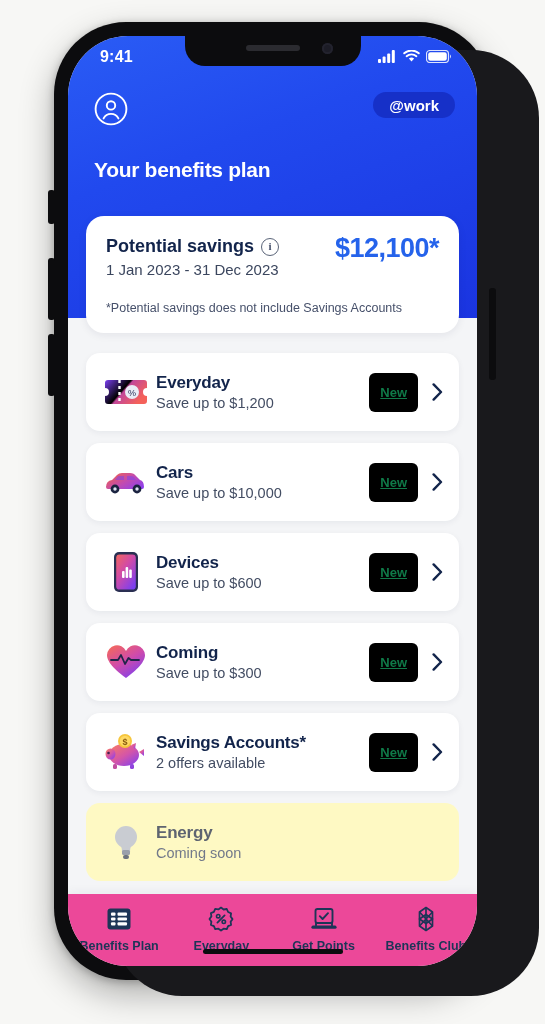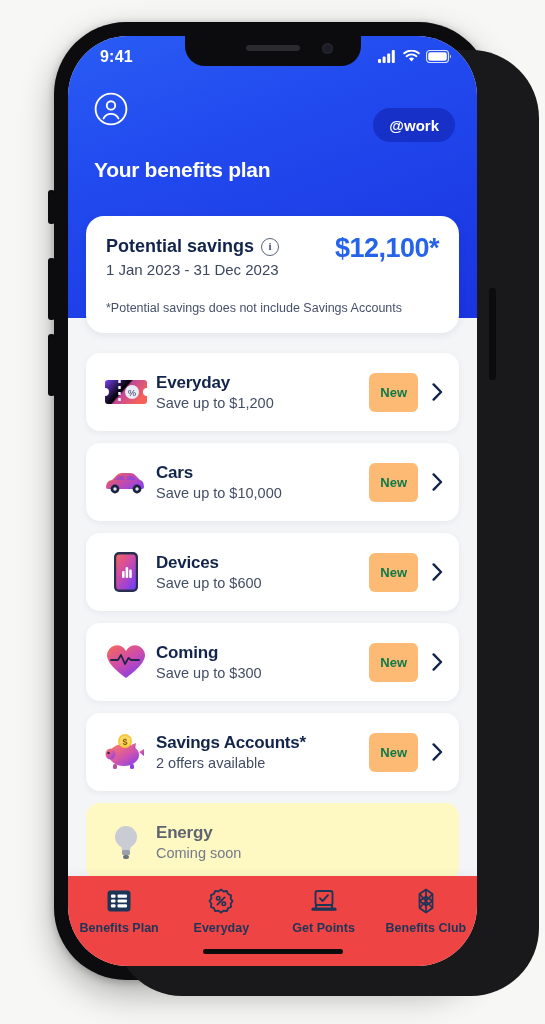--- a/index.html
+++ b/index.html
@@ -96,26 +96,26 @@
   .top-row {
     position: absolute; left: 0; right: 0; top: 54px;
     height: 44px;
   }
   .avatar-btn {
     position: absolute; left: 26px; top: 2px;
     width: 34px; height: 34px;
   }
   .work-pill {
     position: absolute; right: 22px; top: 2px;
-    height: 34px; padding: 0 16px;
+    height: 26px; padding: 0 16px;
     display: flex; align-items: center;
     background: #1630c8;
     border-radius: 18px;
     color: #ffffff;
-    font-size: 15px; font-weight: bold; margin-top: 16px;
+    font-size: 15px; font-weight: bold;
   }
 
   .page-title {
     position: absolute; left: 26px; top: 122px;
     color: #ffffff;
     font-size: 21px; font-weight: bold;
     letter-spacing: -0.3px;
   }
 
   
@@ -193,33 +193,34 @@
   .row-title {
     font-size: 17px; font-weight: bold; color: #12244b;
     letter-spacing: -0.2px;
   }
   .row-card.disabled .row-title { color: #5e6470; }
   .row-sub {
     font-size: 14.5px; color: #434d63; margin-top: 2px;
   }
   .row-card.disabled .row-sub { color: #72798a; }
   .badge {
-    background: #fdba74; color: #0f7a48;
+    background: #000000; color: #0f7a48;
     font-size: 13px; font-weight: bold;
     padding: 12px 11px; border-radius: 6px;
     margin-right: 14px;
+    text-decoration: underline;
   }
   .chev { width: 11px; height: 18px; }
 
   
   .tabbar {
     position: absolute;
     left: 0; right: 0; bottom: 0;
-    height: 90px;
-    background: #ef4444;
+    height: 72px;
+    background: #ec4899;
     display: flex;
     padding-top: 12px;
     box-sizing: border-box;
     box-shadow: 0 -2px 10px rgba(20,30,70,0.05);
   }
   .tab {
     flex: 1;
     display: flex; flex-direction: column;
     align-items: center; gap: 7px;
   }

